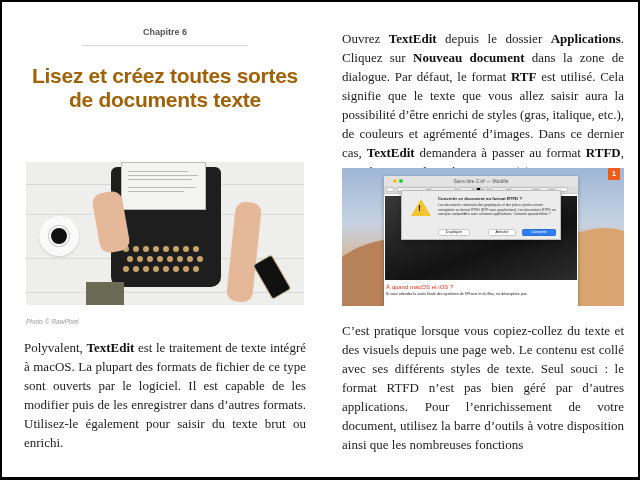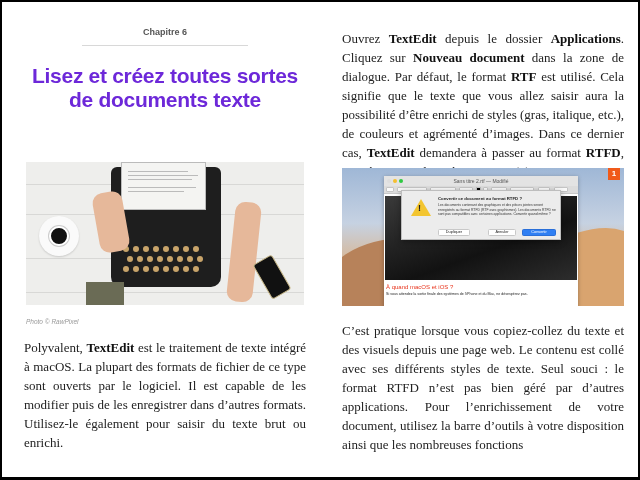--- a/index.html
+++ b/index.html
@@ -13,21 +13,21 @@
   .page-right { position: absolute; left: 340px; top: 0; width: 282px; height: 478px; }
 
   .chapter {
     position: absolute; top: 25px; left: 0; width: 282px; text-align: center;
     font-family: "Liberation Sans", sans-serif; font-size: 9px; font-weight: bold; color: #555;
   }
   .chapter-rule { position: absolute; top: 43px; left: 58px; width: 166px; height: 1px; background: #d8d8d8; }
   .title {
     position: absolute; top: 62px; left: 0; width: 282px; text-align: center;
     font-family: "Liberation Sans", sans-serif; font-weight: bold; font-size: 21px;
-    line-height: 24px; color: #6d28d9; letter-spacing: -0.3px;
+    line-height: 24px; color: #a16207; letter-spacing: -0.3px;
   }
 
   .photo { position: absolute; top: 160px; left: 2px; width: 278px; height: 143px; background: #eeeeec; overflow: hidden; }
   .plank { position: absolute; left: 0; width: 100%; height: 1px; background: #d8d8d6; }
   .typewriter { position: absolute; left: 85px; top: 5px; width: 110px; height: 120px; background: #1e1e1e; border-radius: 6px 6px 10px 10px; }
   .paper { position: absolute; left: 95px; top: 0px; width: 85px; height: 48px; background: #f4f4f2; border: 1px solid #bbb; }
   .paper-line { position: absolute; left: 6px; height: 1px; background: #bbb; }
   .keys { position: absolute; left: 93px; top: 80px; width: 92px; height: 42px; }
   .key { position: absolute; width: 6px; height: 6px; border-radius: 50%; background: #c8a46a; }
   .cup { position: absolute; left: 13px; top: 54px; width: 40px; height: 40px; border-radius: 50%; background: #fafafa; box-shadow: 0 1px 2px rgba(0,0,0,0.15); }

